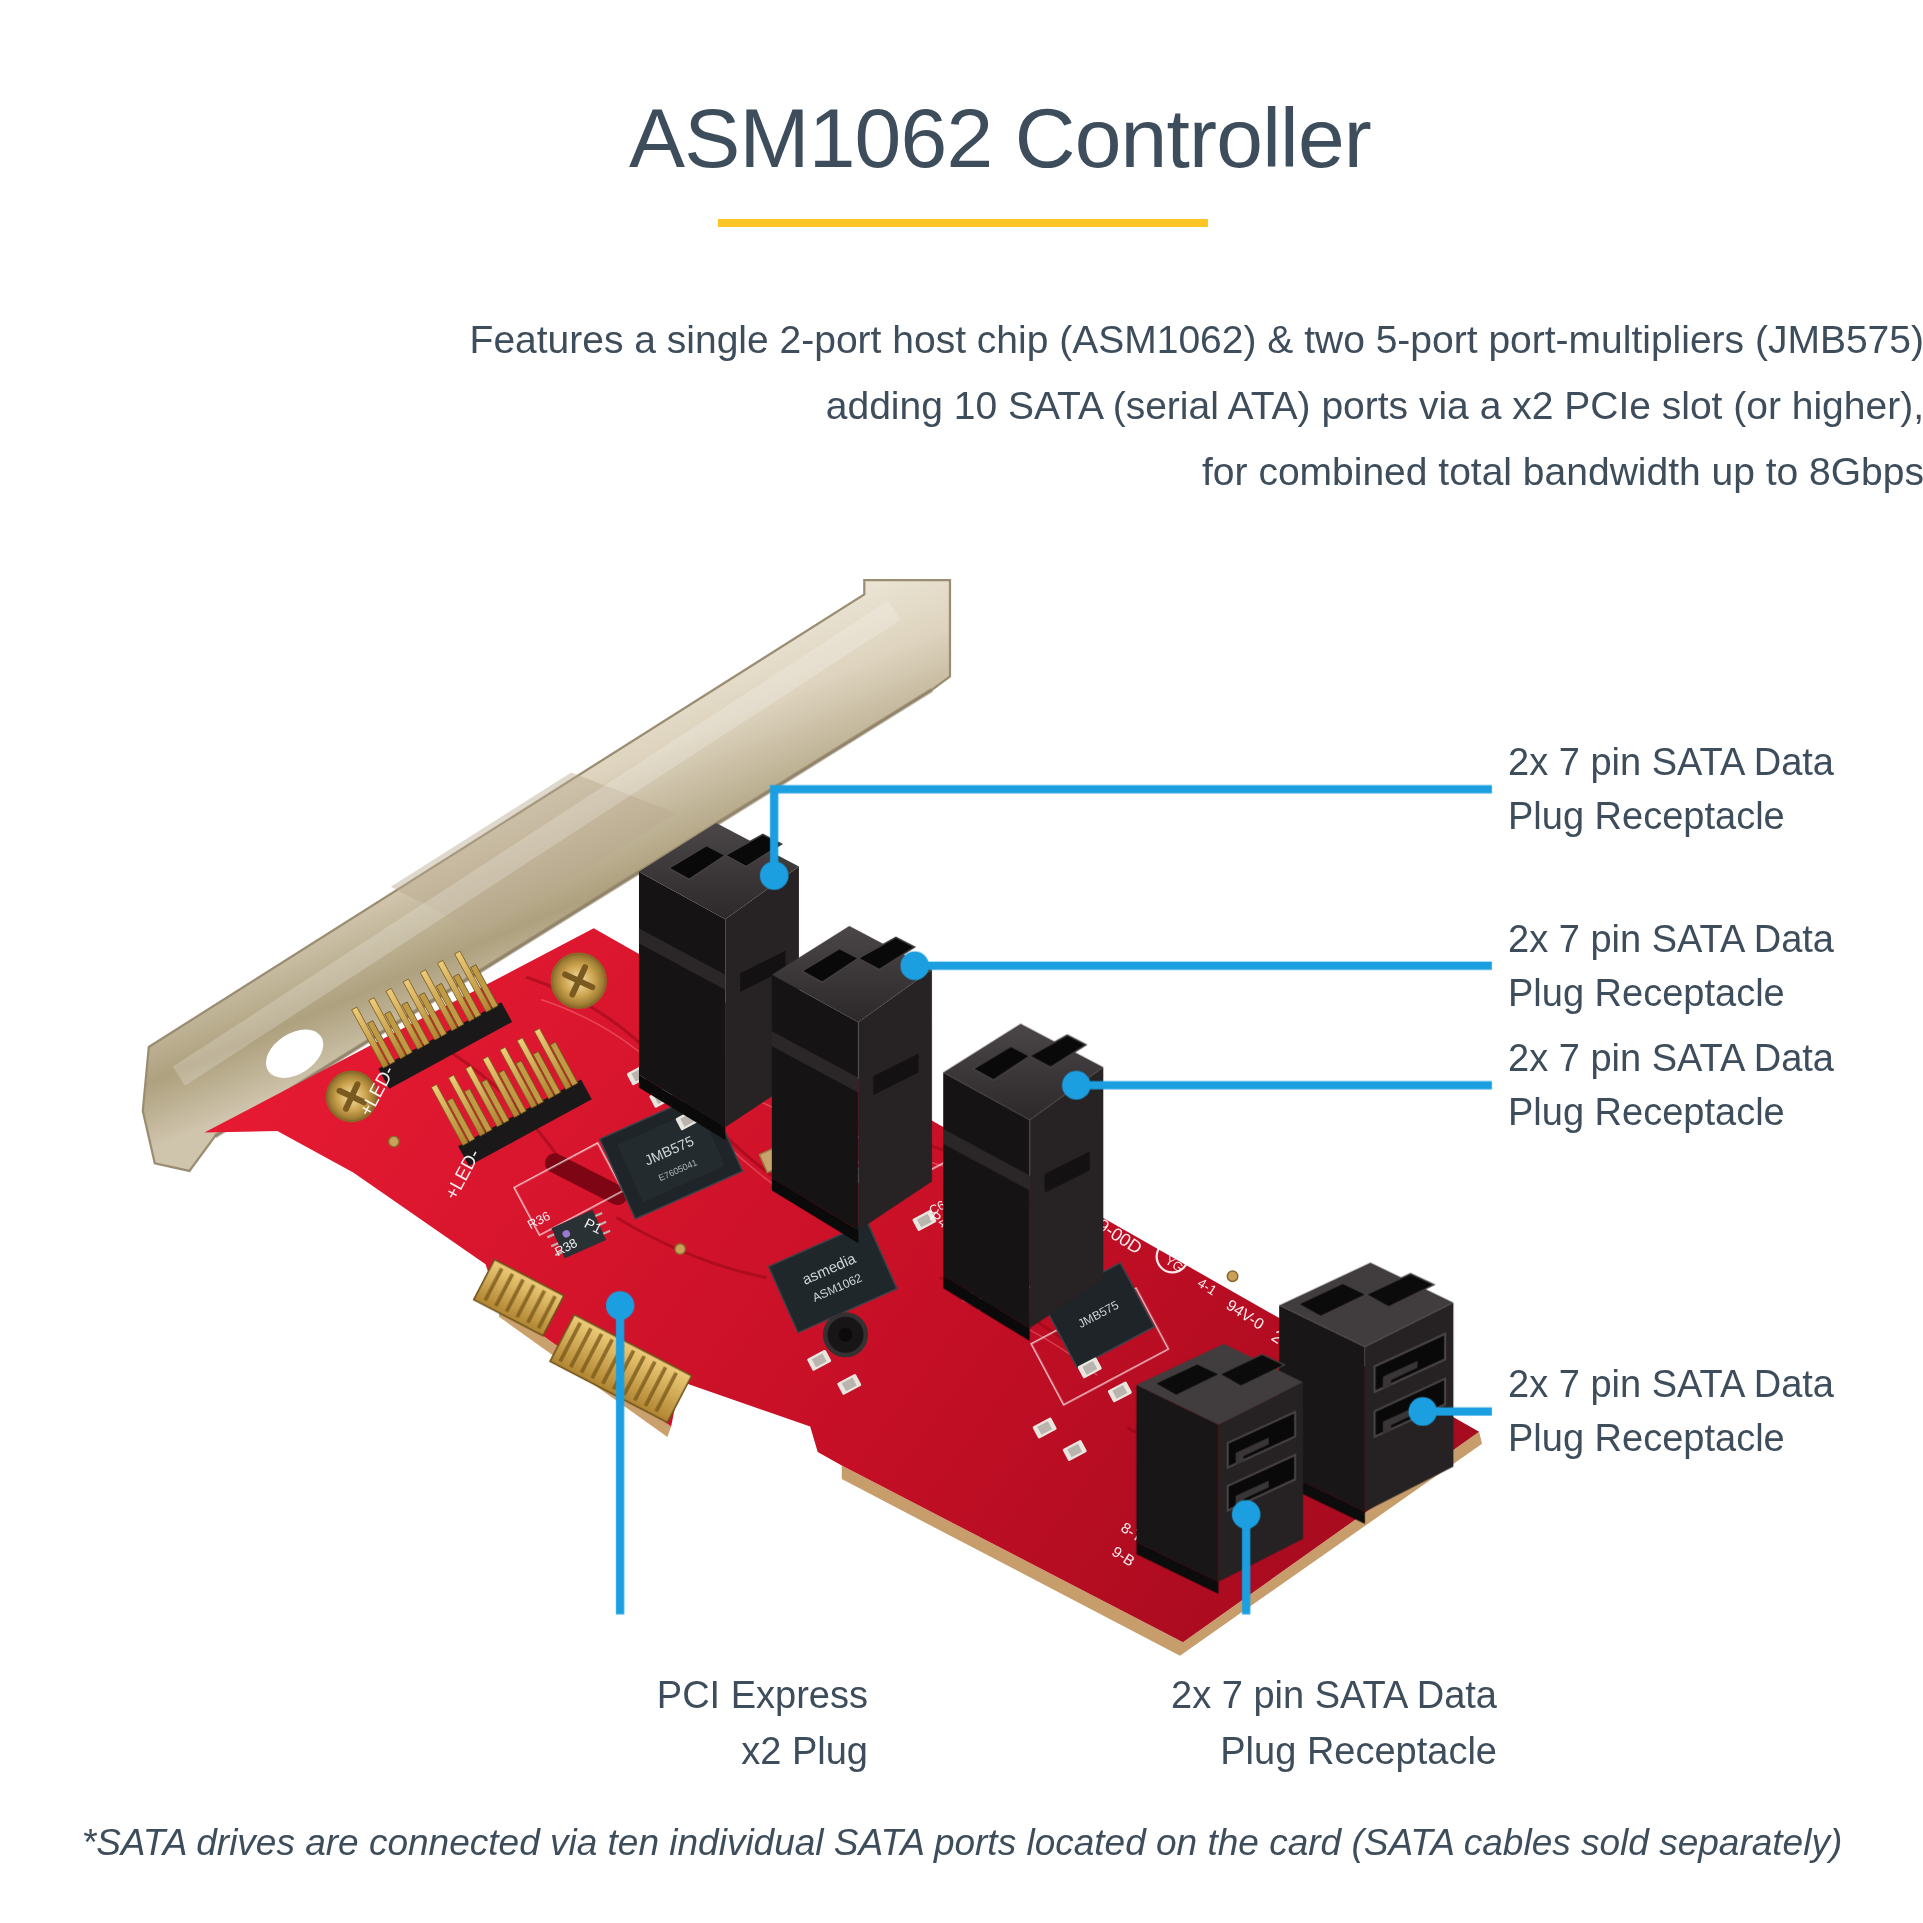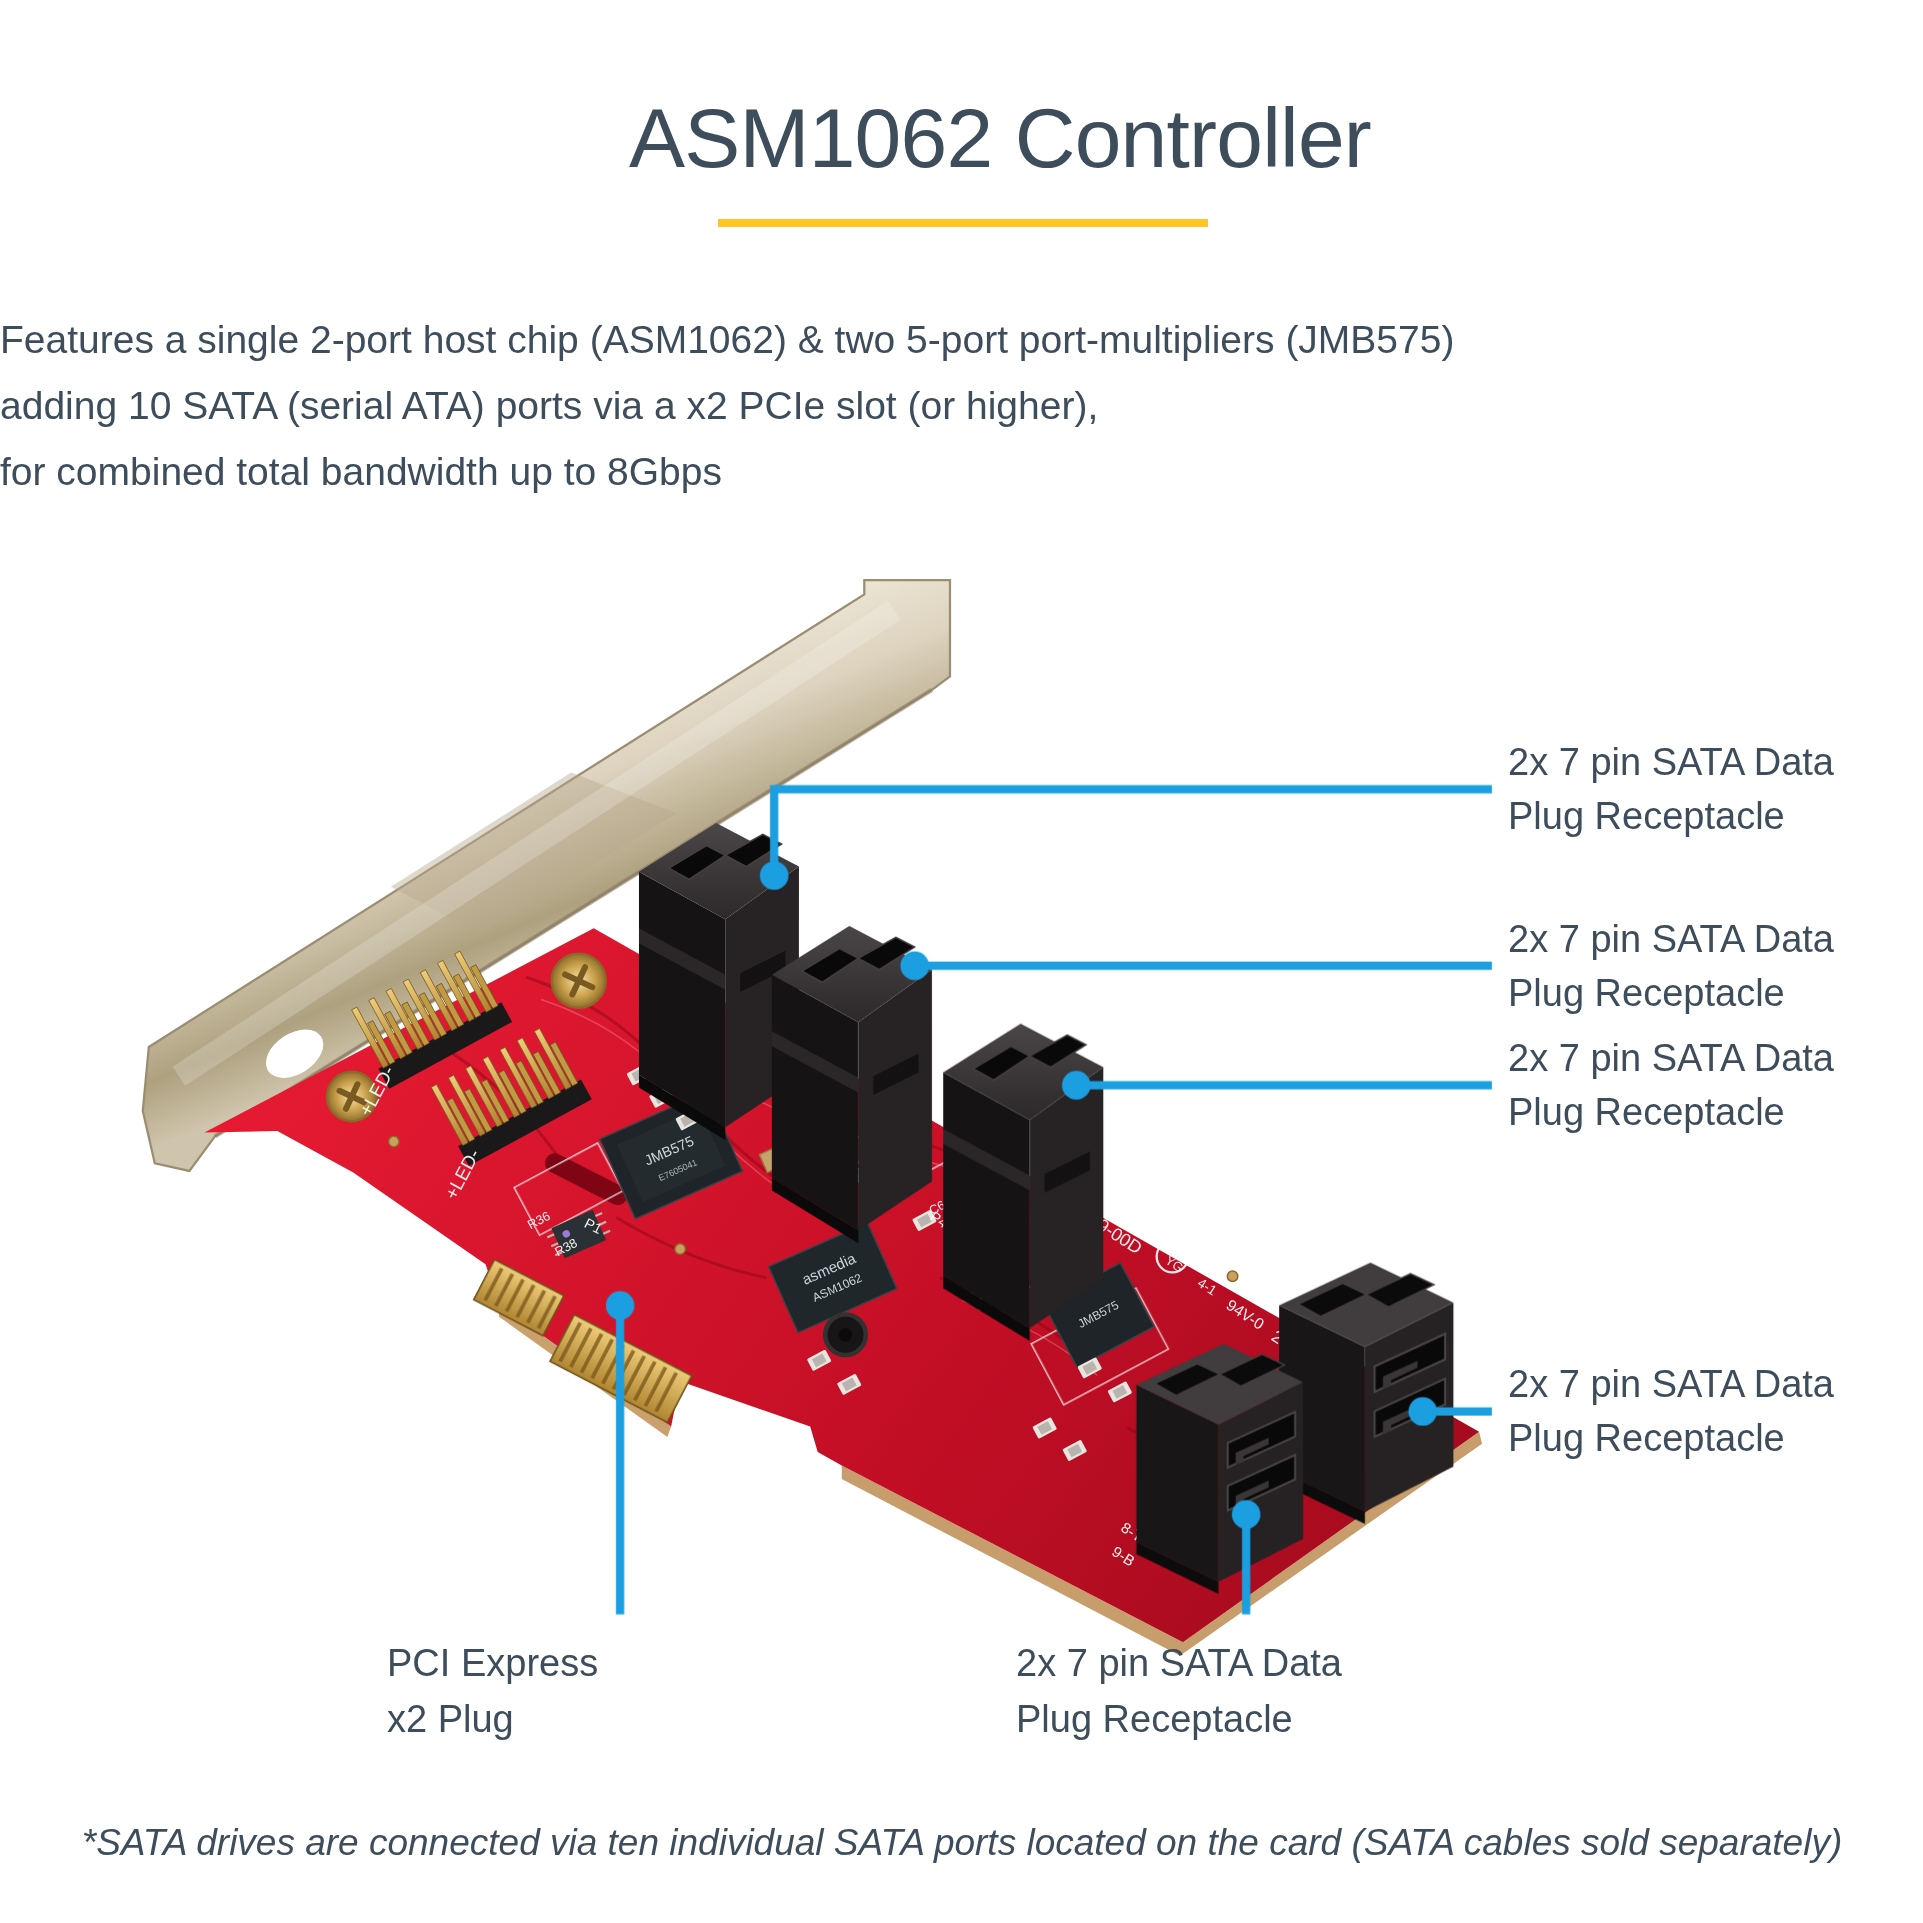--- a/index.html
+++ b/index.html
@@ -2,26 +2,26 @@
 <html style="font-size:12px"><head>
 <meta charset="utf-8">
 <style>
   html,body{margin:0;padding:0;background:#fff;}
   .page{position:relative;width:1924px;height:1924px;background:#fff;overflow:hidden;
         font-family:"Liberation Sans",sans-serif;color:#3E4D5B;}
   .art{position:absolute;left:0;top:0;width:1924px;height:1924px;}
   .page-title{position:absolute;top:90px;left:0;width:100%;text-align:center;
         font-size:84px;font-weight:300;letter-spacing:-0.8px;color:#3E4D5B;padding-left:38px;}
   .title-rule{position:absolute;left:718px;top:219px;width:490px;height:7.5px;background:#FFC425;}
-  .desc{position:absolute;top:307px;left:0;width:100%;text-align:left;
+  .desc{position:absolute;top:307px;left:0;width:100%;text-align:right;
         font-size:39px;line-height:66px;font-weight:300;color:#3E4D5B;}
   .clabel{position:absolute;font-size:38px;line-height:54px;font-weight:300;color:#3E4D5B;white-space:nowrap;}
   .clabel.right{left:1508px;}
-  .blabel{position:absolute;width:481px;text-align:left;font-size:38px;line-height:56px;
-        font-weight:300;color:#3E4D5B;}
+  .blabel{position:absolute;width:481px;text-align:right;font-size:38px;line-height:56px;
+        font-weight:300;color:#3E4D5B;margin-top:32px;}
   .footnote{position:absolute;top:1822px;left:0;width:100%;text-align:center;
         font-style:italic;font-size:37px;color:#3E4D5B;}
   .silk{fill:#ffffff;opacity:.92;font-family:"Liberation Sans",sans-serif;}
   .chiptxt{fill:#ccd4d9;font-family:"Liberation Sans",sans-serif;text-anchor:middle;}
 </style>
 </head>
 <body>
 
 <div class="page">
 

